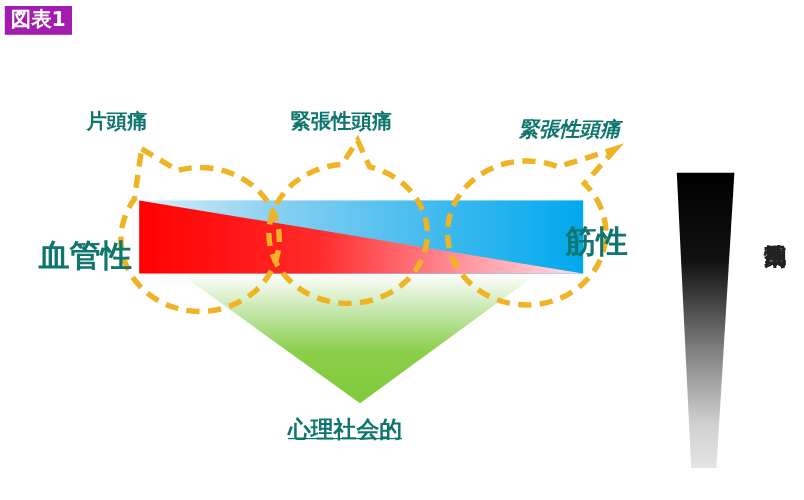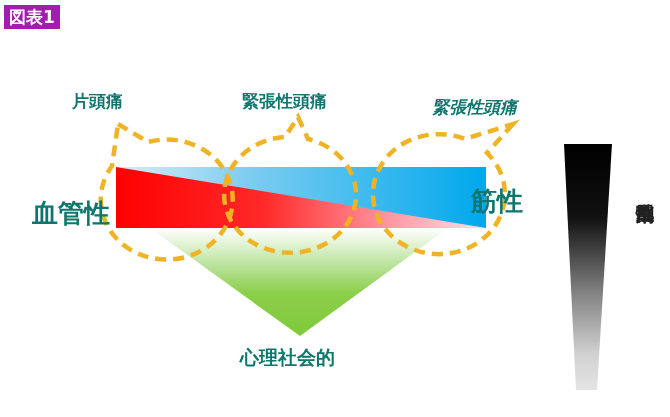--- a/index.html
+++ b/index.html
@@ -69,15 +69,15 @@
 
   <polygon points="564,144 612,144 597,390 576,390" fill="url(#drugGrad)"></polygon>
 </svg>
 
 <div class="label lbl-sm" style="left:72px; top:90px;">片頭痛</div>
 <div class="label lbl-sm" style="left:242px; top:90px;">緊張性頭痛</div>
 <div class="label lbl-sm" style="left:432px; top:96px;font-style:italic;">緊張性頭痛</div>
 
 <div class="label lbl-lg" style="left:32px; top:196px;">血管性</div>
 <div class="label lbl-lg" style="left:471px; top:184px;">筋性</div>
-<div class="label lbl-sm" style="left:240px; top:345px; font-size:19px;">心理社会的</div>
+<div class="label lbl-sm" style="left:240px; top:345px; font-size:19px;text-decoration:underline;">心理社会的</div>
 
 <div class="vertical-label">薬剤乱用性</div>
 
 </body></html>

